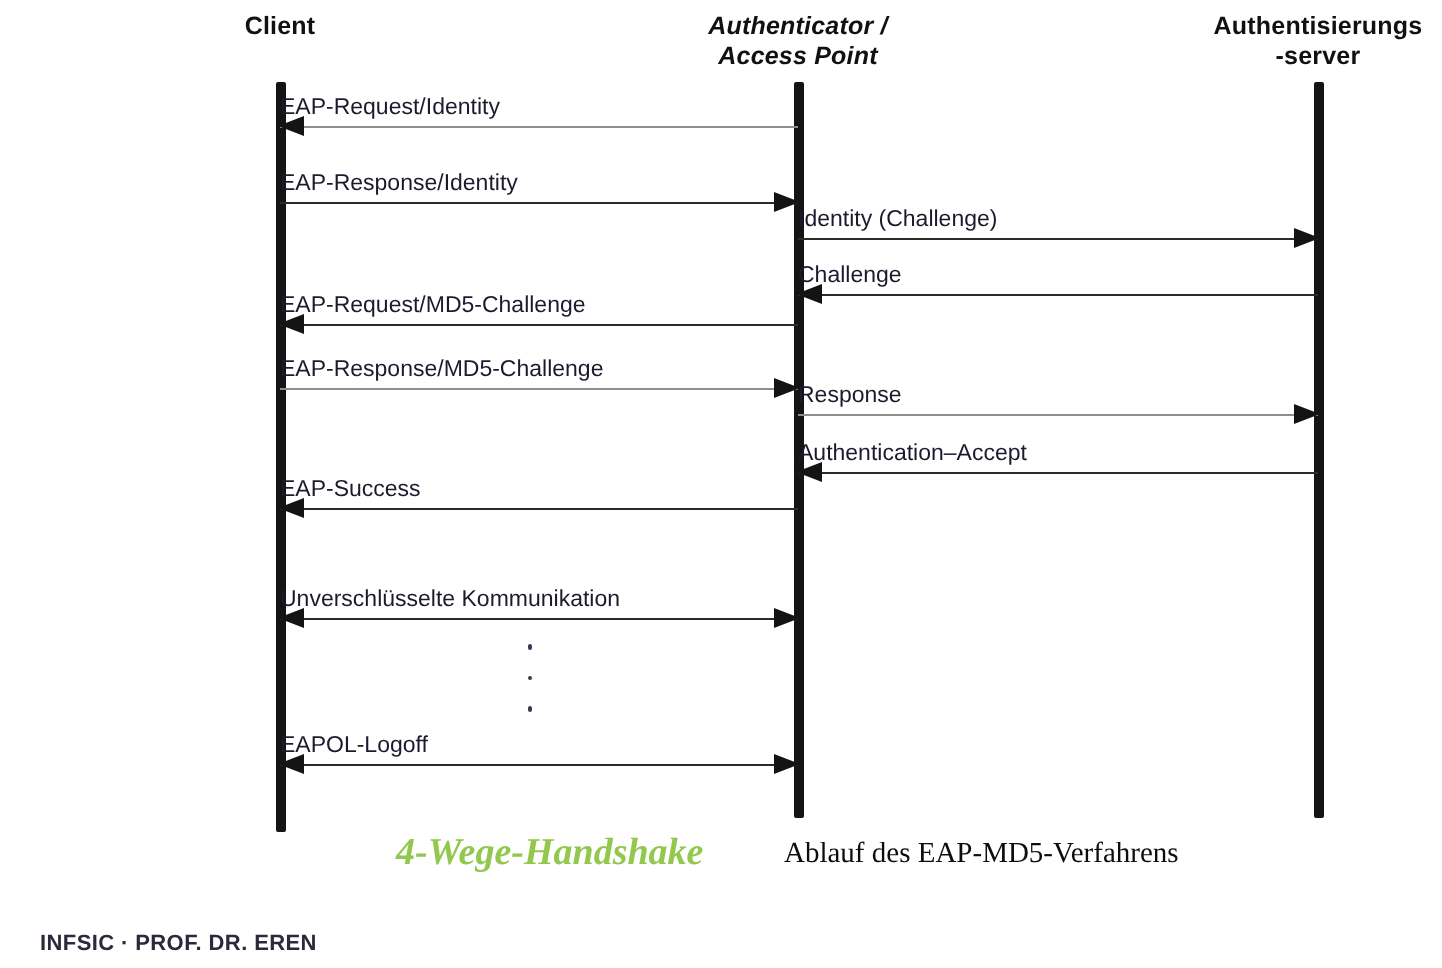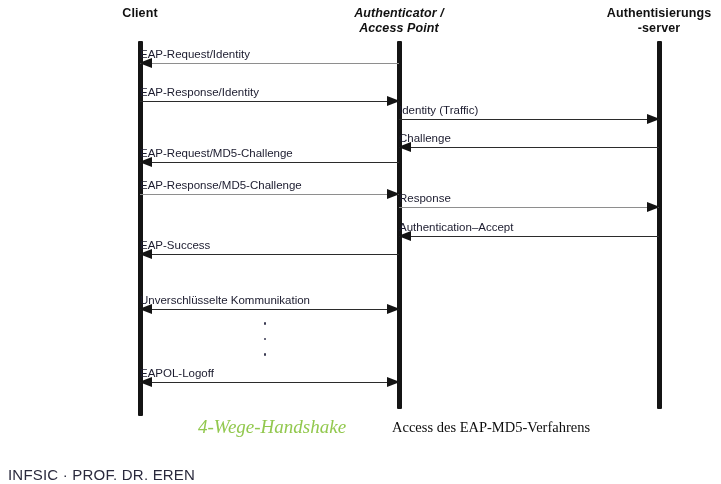--- a/index.html
+++ b/index.html
@@ -39,29 +39,29 @@
   
   .dots{position:absolute;text-align:center;}
   .dots i{
     display:block;width:2.5px;height:2.5px;background:#3a3a52;
     border-radius:50%;margin:0 auto 13px;
   }
 
   
   .cap-green{
     position:absolute;font-family:"Liberation Serif",serif;font-style:italic;
-    font-size:19px;color:#92c84e;white-space:nowrap;
+    font-size:19px;color:#92c84e;white-space:nowrap;font-weight:bold;
   }
   .cap-black{
     position:absolute;font-family:"Liberation Serif",serif;
     font-size:14.5px;color:#0d0d0d;white-space:nowrap;
   }
   .footer{
-    position:absolute;font-size:15px;font-weight:normal;color:#2a2a3d;
-    letter-spacing:.2px;white-space:nowrap;
+    position:absolute;font-size:11px;font-weight:bold;color:#2a2a3d;
+    letter-spacing:.2px;white-space:nowrap;margin-left:12px;
   }
 </style>
 </head>
 <body>
 
 <div id="stage">
 
   <div class="ll-head" id="head-client" style="left:90px;top:6px;width:100px;">
       <div>Client</div>
     </div>
@@ -86,21 +86,21 @@
         <div class="lbl">EAP-Request/Identity</div>
       </div>
       <div class="msg" style="left: 140px; width: 259px; top: 101px;">
         <div class="shaft"></div>
         <div class="head right"></div>
         <div class="lbl">EAP-Response/Identity</div>
       </div>
       <div class="msg" style="left: 399px; width: 260px; top: 119px;">
         <div class="shaft"></div>
         <div class="head right"></div>
-        <div class="lbl">Identity (Traffic)</div>
+        <div class="lbl">Identity (Challenge)</div>
       </div>
       <div class="msg" style="left: 399px; width: 260px; top: 147px;">
         <div class="shaft"></div>
         <div class="head left"></div>
         <div class="lbl">Challenge</div>
       </div>
       <div class="msg" style="left: 140px; width: 259px; top: 162px;">
         <div class="shaft"></div>
         <div class="head left"></div>
         <div class="lbl">EAP-Request/MD5-Challenge</div>
@@ -139,16 +139,16 @@
       </div>
     </div>
 
   <div class="dots" id="ellipsis" style="left: 255px; top: 322px; width: 20px;">
       <i></i>
       <i></i>
       <i></i>
     </div>
 
   <div class="cap-green" style="left:198px;top:416px;">4-Wege-Handshake</div>
-  <div class="cap-black" style="left:392px;top:419px;">Access des EAP-MD5-Verfahrens</div>
+  <div class="cap-black" style="left:392px;top:419px;">Ablauf des EAP-MD5-Verfahrens</div>
   <div class="footer" style="left:8px;top:466px;">INFSIC · PROF. DR. EREN</div>
 
 </div>
 
 </body></html>

